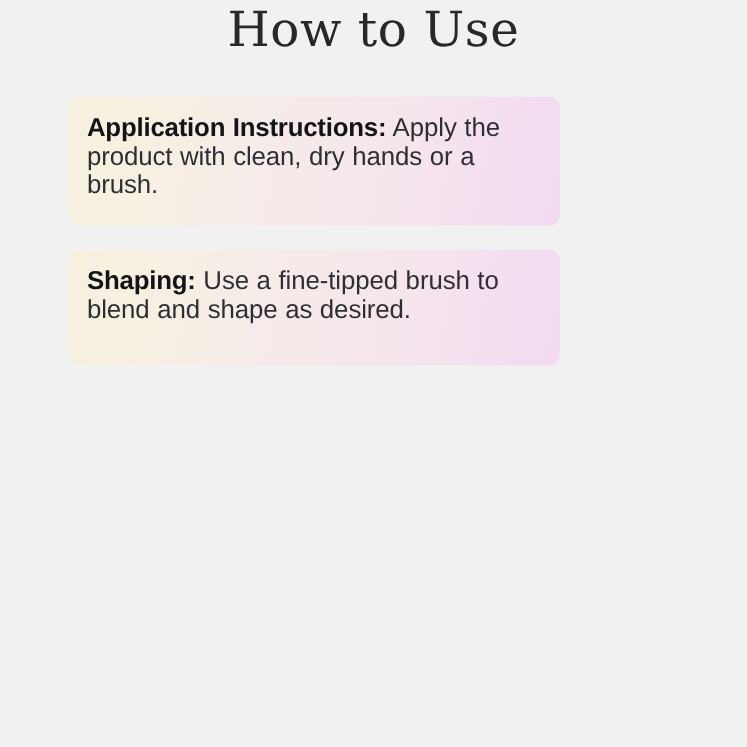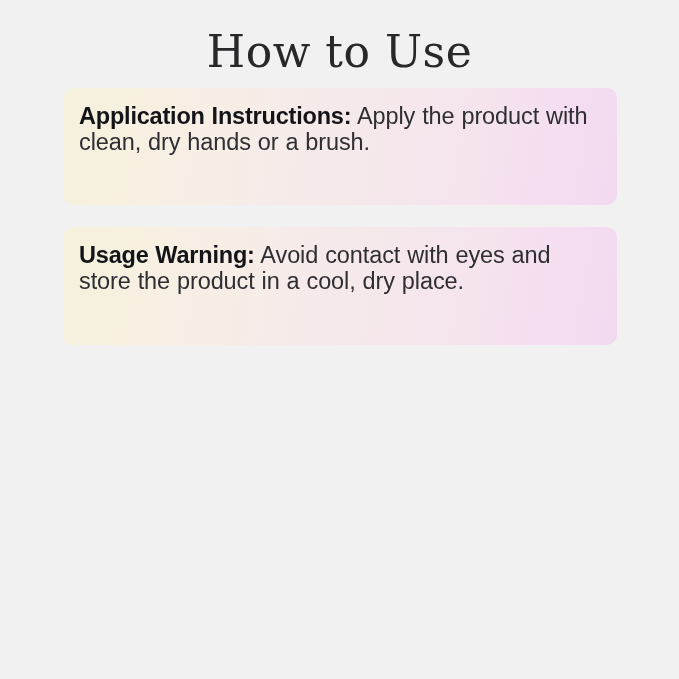--- a/index.html
+++ b/index.html
@@ -15,21 +15,21 @@
   }
   .page {
     position: relative;
     width: 679px;
     height: 679px;
     box-sizing: border-box;
     background: #f1f1f1;
   }
   .page-title {
     margin: 0;
-    padding-top: 24px;
+    padding-top: 0;
     text-align: center;
     font-family: "DejaVu Serif", serif;
     font-weight: 400;
     font-size: 44px;
     line-height: 56px;
     letter-spacing: 0.5px;
     color: #28282b;
     -webkit-font-smoothing: antialiased;
   }
   .cards {
@@ -37,21 +37,21 @@
     left: 63px;
     top: 88px;
     width: 554px;
     display: flex;
     flex-direction: column;
     gap: 22px;
   }
   .card {
     position: relative;
     box-sizing: border-box;
-    width: 554px;
+    width: 446px;
     border-radius: 10px;
     padding: 16px 18px 18px 16px;
     background: linear-gradient(
       100deg,
       #f5f1dc 0%,
       #f7f0e2 16%,
       #f6ece8 36%,
       #f5e9ea 52%,
       #f5e4ee 72%,
       #f4ddf0 90%,
@@ -88,20 +88,20 @@
 <div class="page">
 
   <h1 class="page-title">How to Use</h1>
 
   <div class="cards">
 
     <div class="card card-1">
       <p class="card-text"><span class="card-label">Application Instructions:</span><span class="card-body"> Apply the product with clean, dry hands or a brush.</span></p>
     </div>
 
+    <div class="card card-2">
+      <p class="card-text"><span class="card-label">Shaping:</span><span class="card-body"> Use a fine-tipped brush to blend and shape as desired.</span></p>
+    </div>
 
 
-    <div class="card card-4">
-      <p class="card-text"><span class="card-label">Usage Warning:</span><span class="card-body"> Avoid contact with eyes and store the product in a cool, dry place.</span></p>
-    </div>
 
   </div>
 </div>
 
 </body></html>

